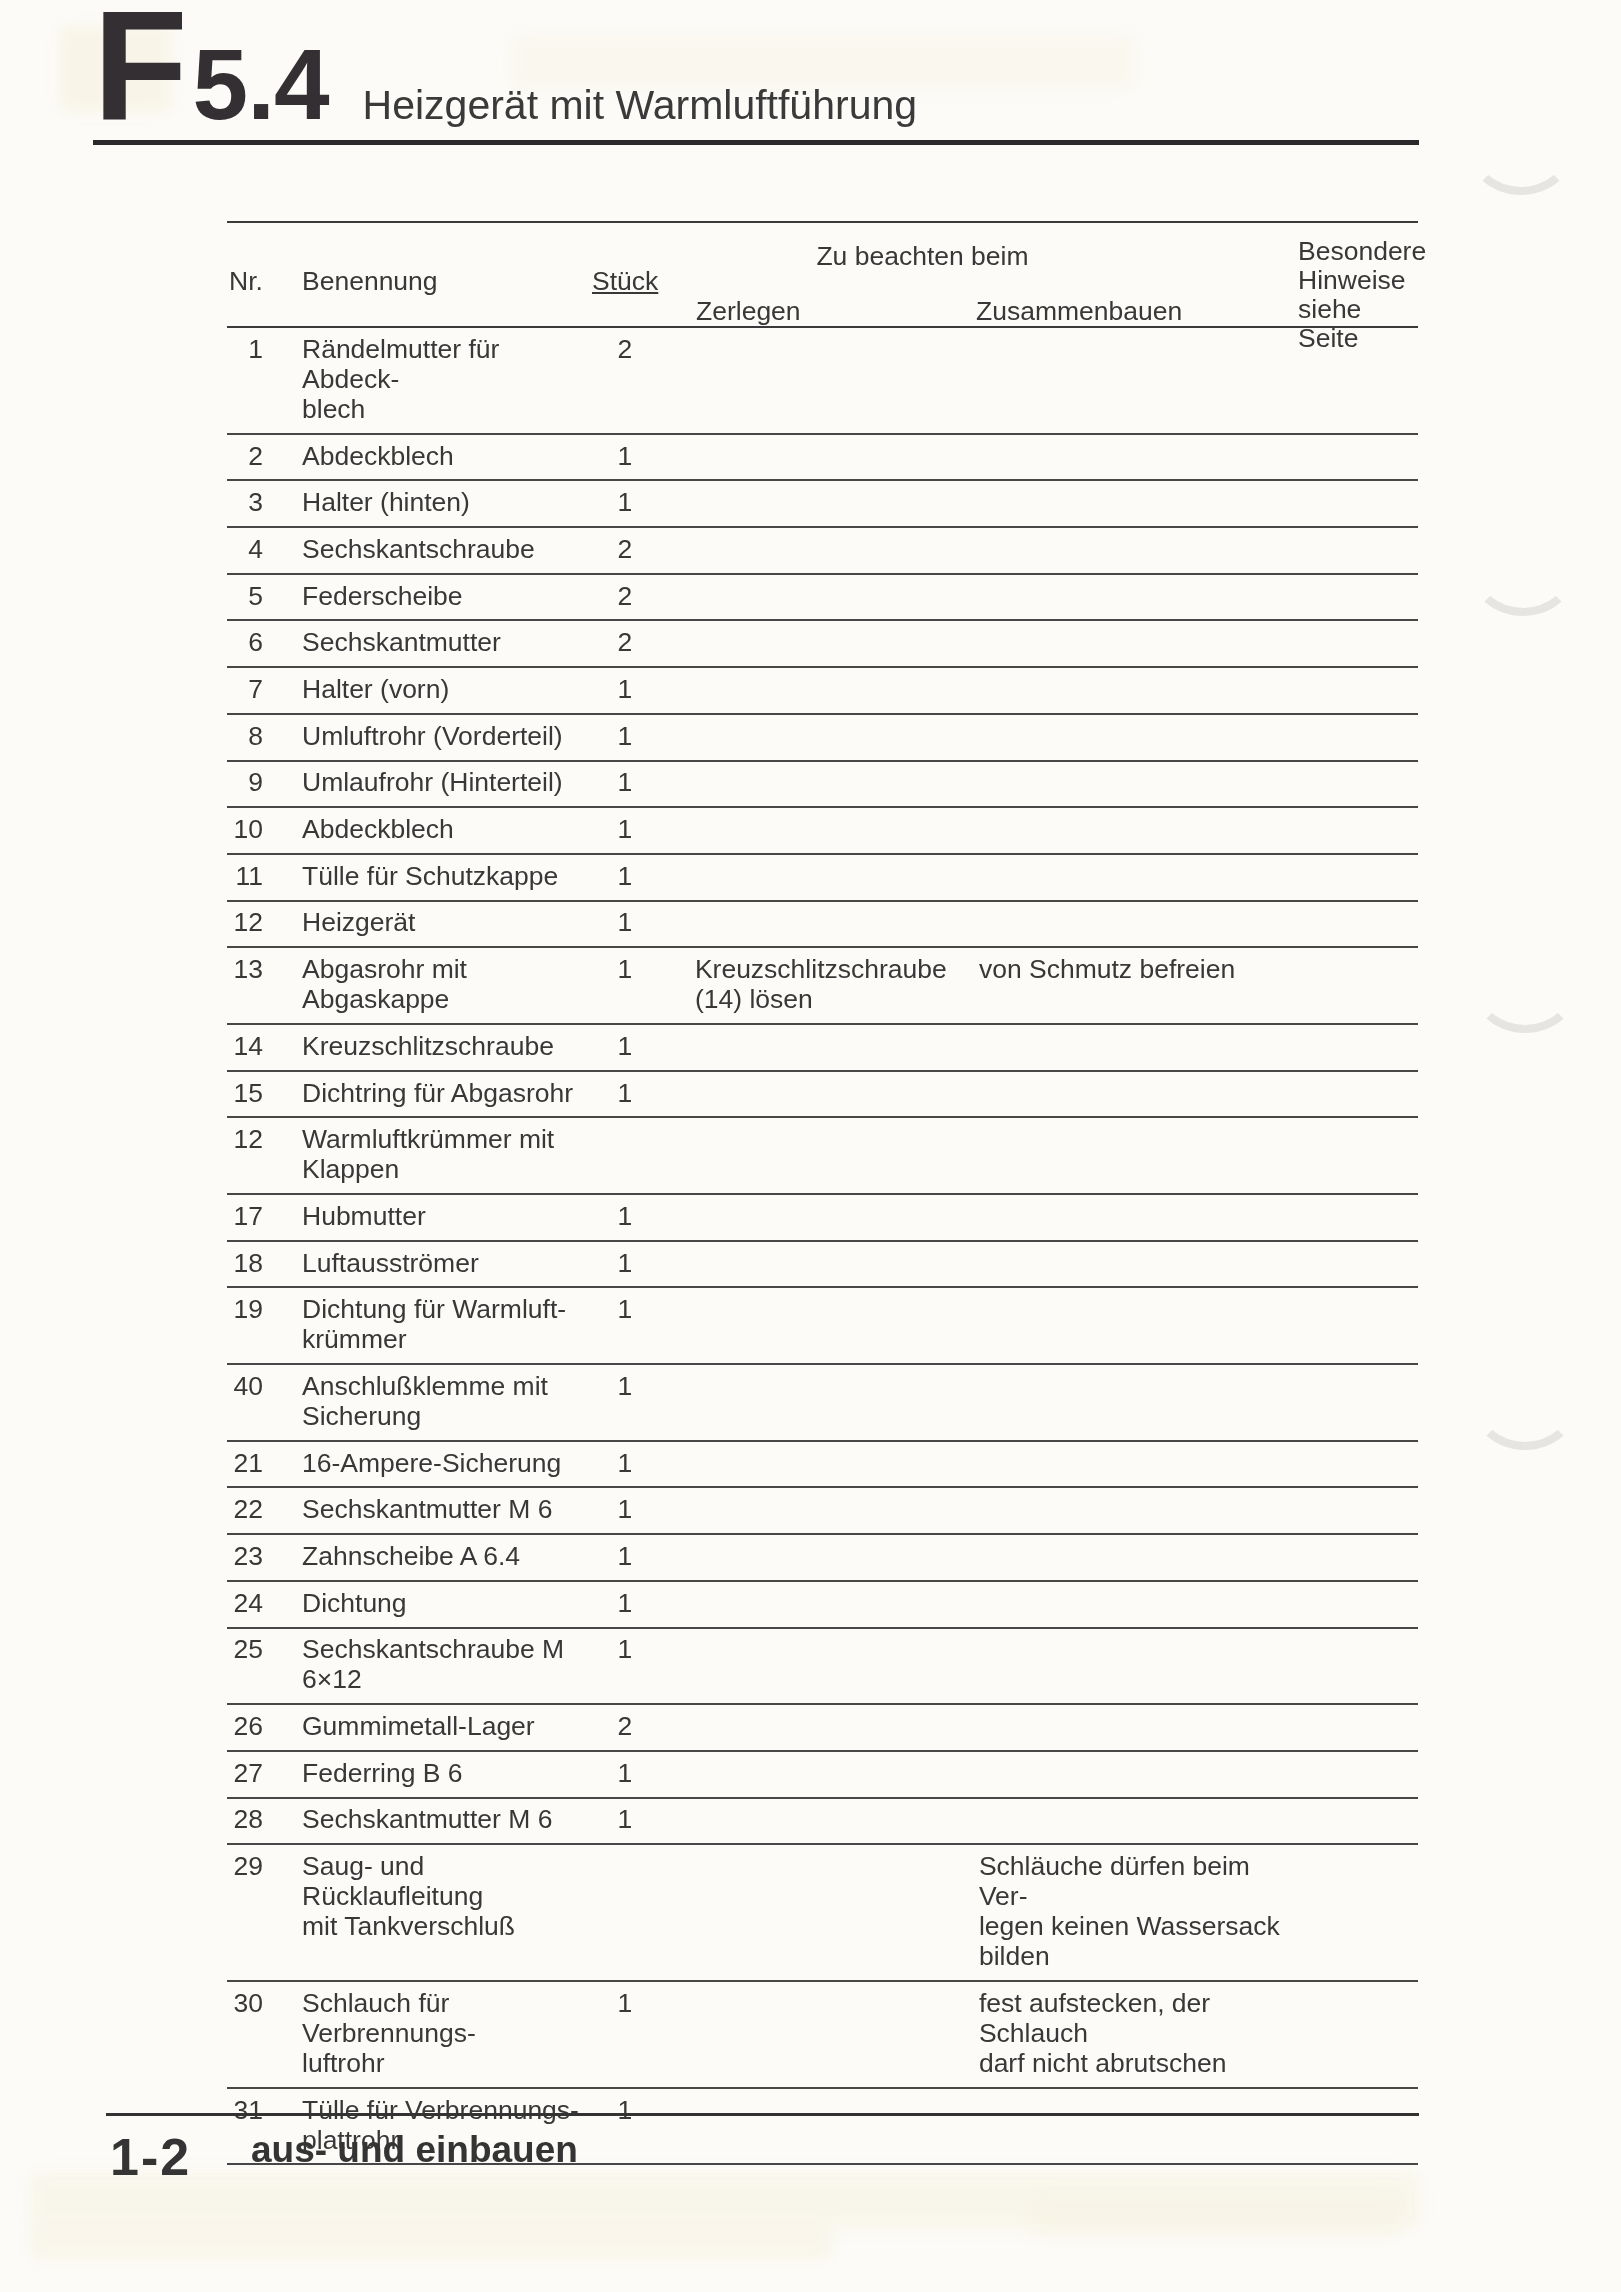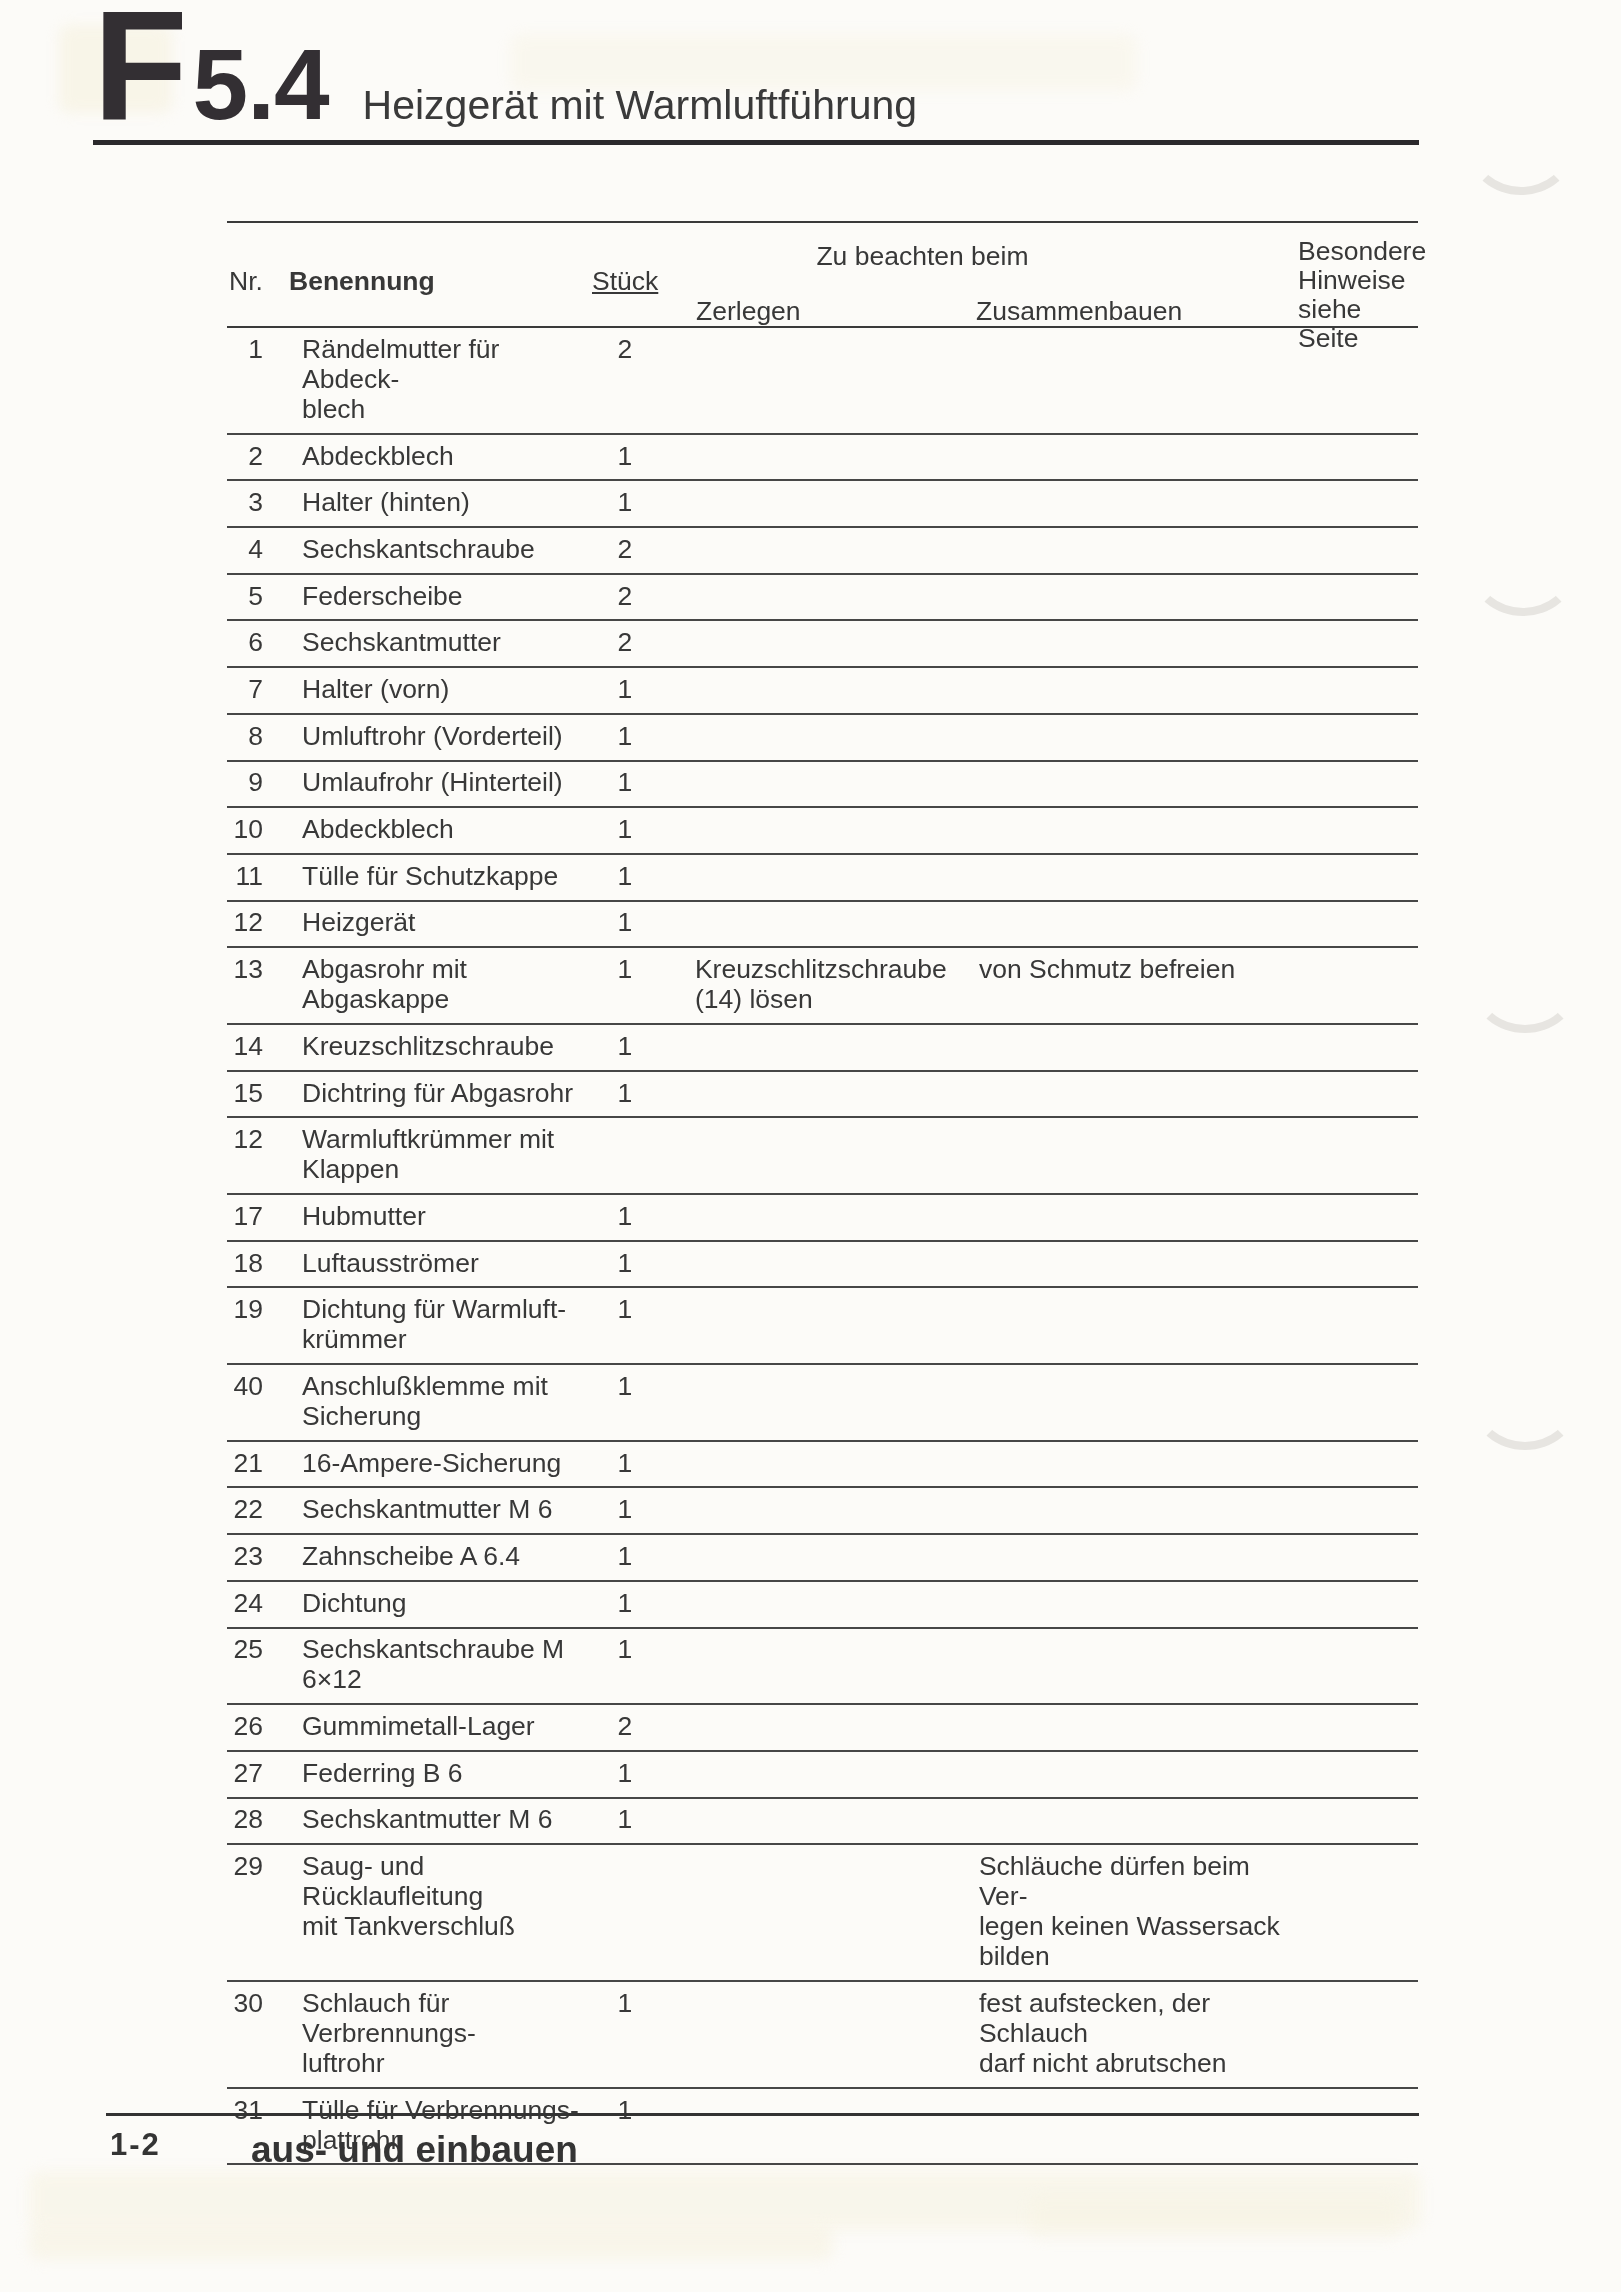--- a/index.html
+++ b/index.html
@@ -28,38 +28,38 @@
   .doc-header{position:absolute; left:93px; top:-11.8px; display:flex; align-items:baseline; white-space:nowrap;}
   .sec-letter{font-size:155px; font-weight:bold; color:#332f33; line-height:1; letter-spacing:-2.9px;}
   .sec-num{font-size:100px; font-weight:bold; color:#332f33; line-height:1; margin-left:7.8px; letter-spacing:-1px;}
   .sec-title{font-size:41px; color:#3a3a3a; margin-left:34px;}
   .header-rule{position:absolute; left:93px; top:140px; width:1326px; height:4.9px; background:#2b292c;}
   
   .parts-table{position:absolute; left:227px; top:221px; width:1191px;}
   .thead{position:relative; height:103px; border-top:2.9px solid #3a3a3a; border-bottom:2px solid #3a3a3a; font-size:26.5px;}
   .th{position:absolute; white-space:pre-line;}
   .th-nr{left:2px; top:43px;}
-  .th-ben{left:62px; top:43px;font-weight:bold;}
+  .th-ben{left:75px; top:43px;}
   .th-stk{left:365px; top:43px;text-decoration:underline;}
   .th-zb{left:465px; top:17.6px; width:461px; text-align:center;}
   .th-zer{left:469px; top:73px;}
   .th-zus{left:749px; top:73px;}
   .th-hin{left:1071px; top:13.7px; line-height:29px;}
   .trow{
     display:grid; grid-template-columns:75px 289px 100px 284px 322px 120px;
     border-bottom:2px solid #474747; font-size:26.5px; line-height:30px;
   }
   .td{padding-top:5.9px; padding-bottom:8.8px; white-space:pre-line;}
   .td-nr{text-align:right; padding-right:39px;}
   .td-stk{padding-left:26.5px;}
   .td-zer{padding-left:3.9px; padding-right:9.8px;}
   .td-zus{padding-left:3.9px; padding-right:9.8px;}
   
   .footer-rule{position:absolute; left:106px; top:2113px; width:1313px; height:2.9px; background:#333;}
-  .page-num{position:absolute; left:110px; top:2127px; font-size:31px; font-weight:bold; letter-spacing:2px; color:#343434;}
+  .page-num{position:absolute; left:110px; top:2127px; font-size:52px; font-weight:bold; letter-spacing:2px; color:#343434;}
   .footer-caption{position:absolute; left:251px; top:2129px; font-size:37px; font-weight:bold; color:#343434;}
 </style>
 </head>
 <body>
 
 <div class="page">
 
   <div class="blot b1"></div>
   <div class="blot b2"></div>
   <div class="blot b3"></div>

